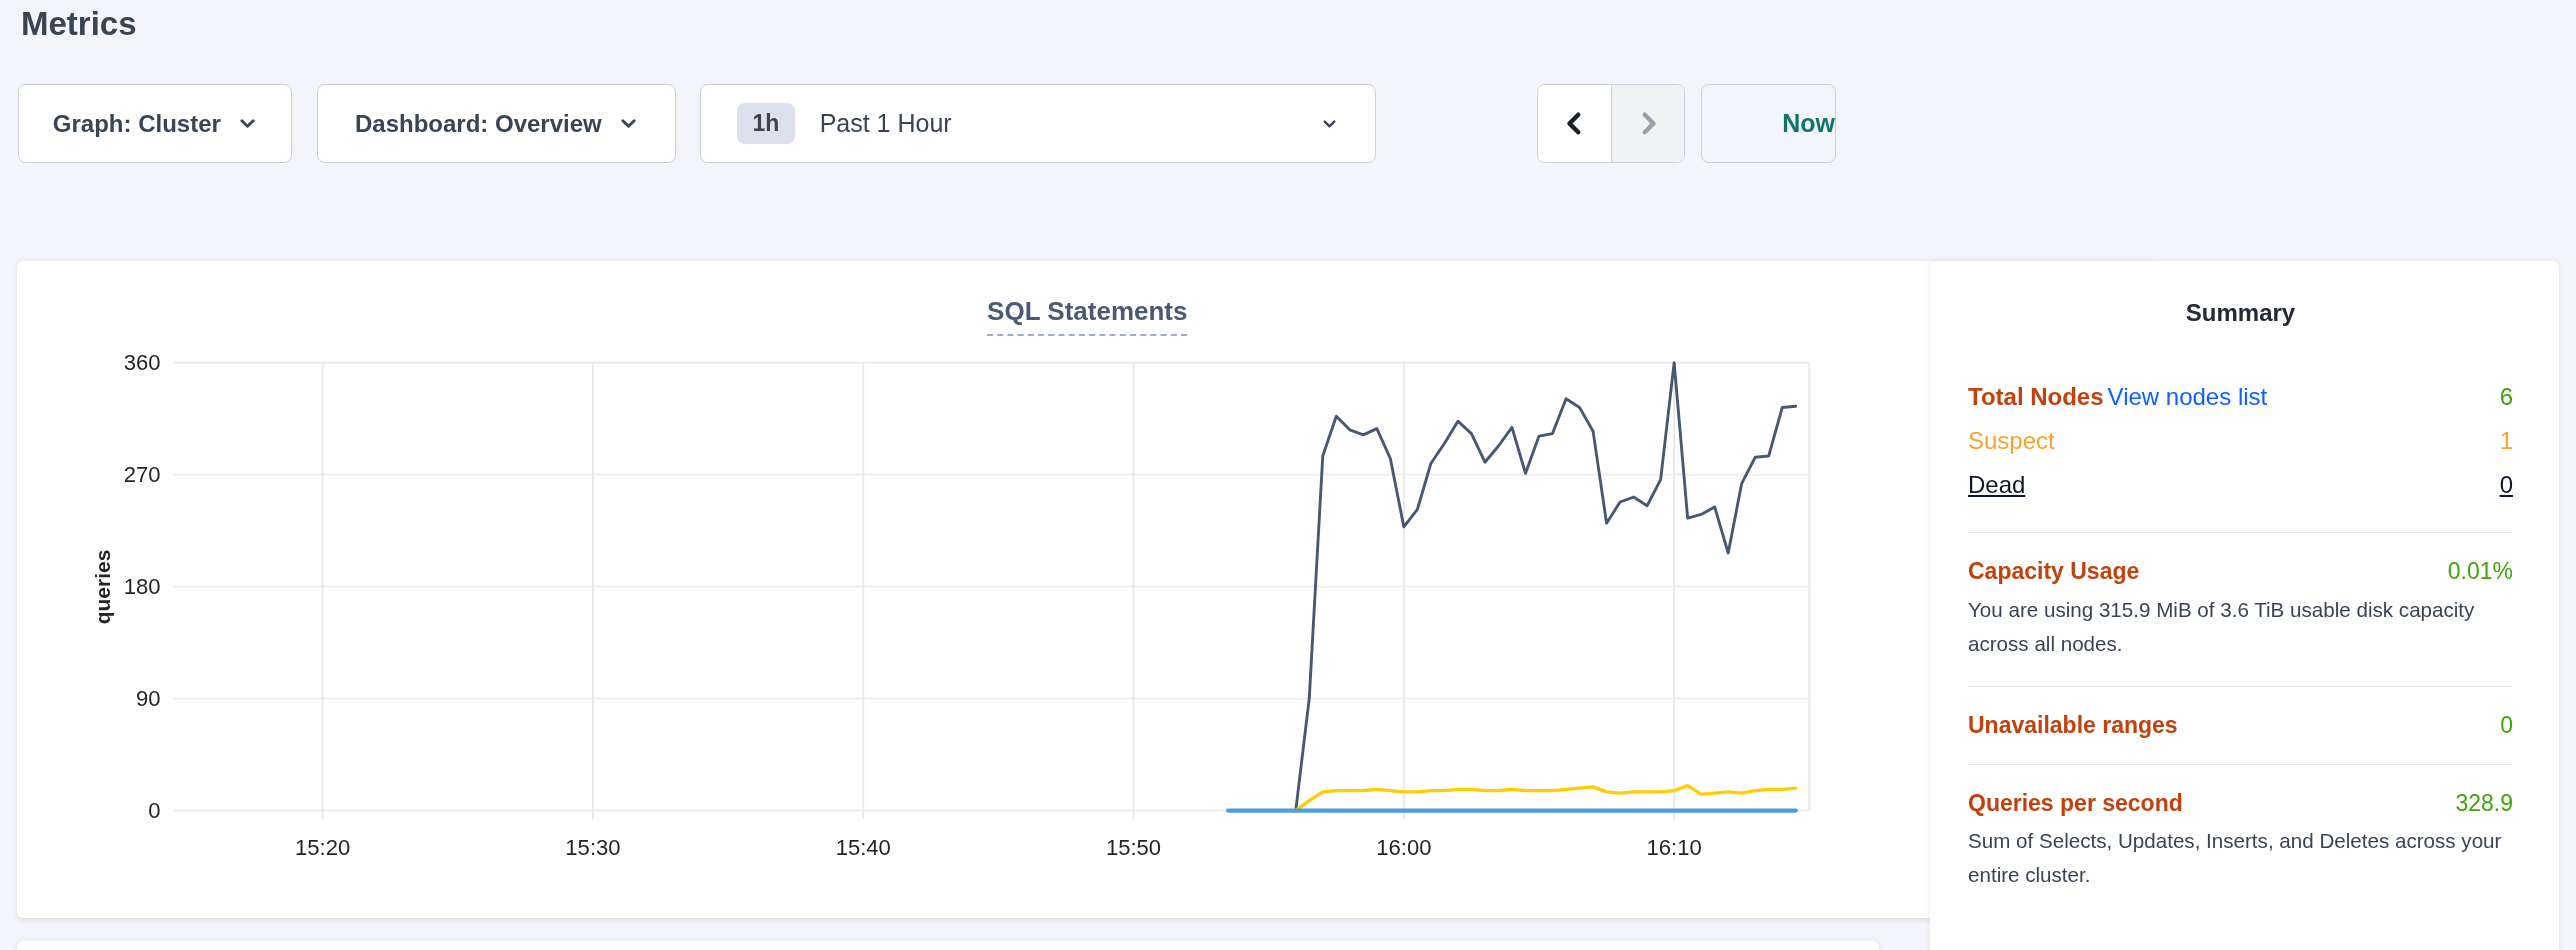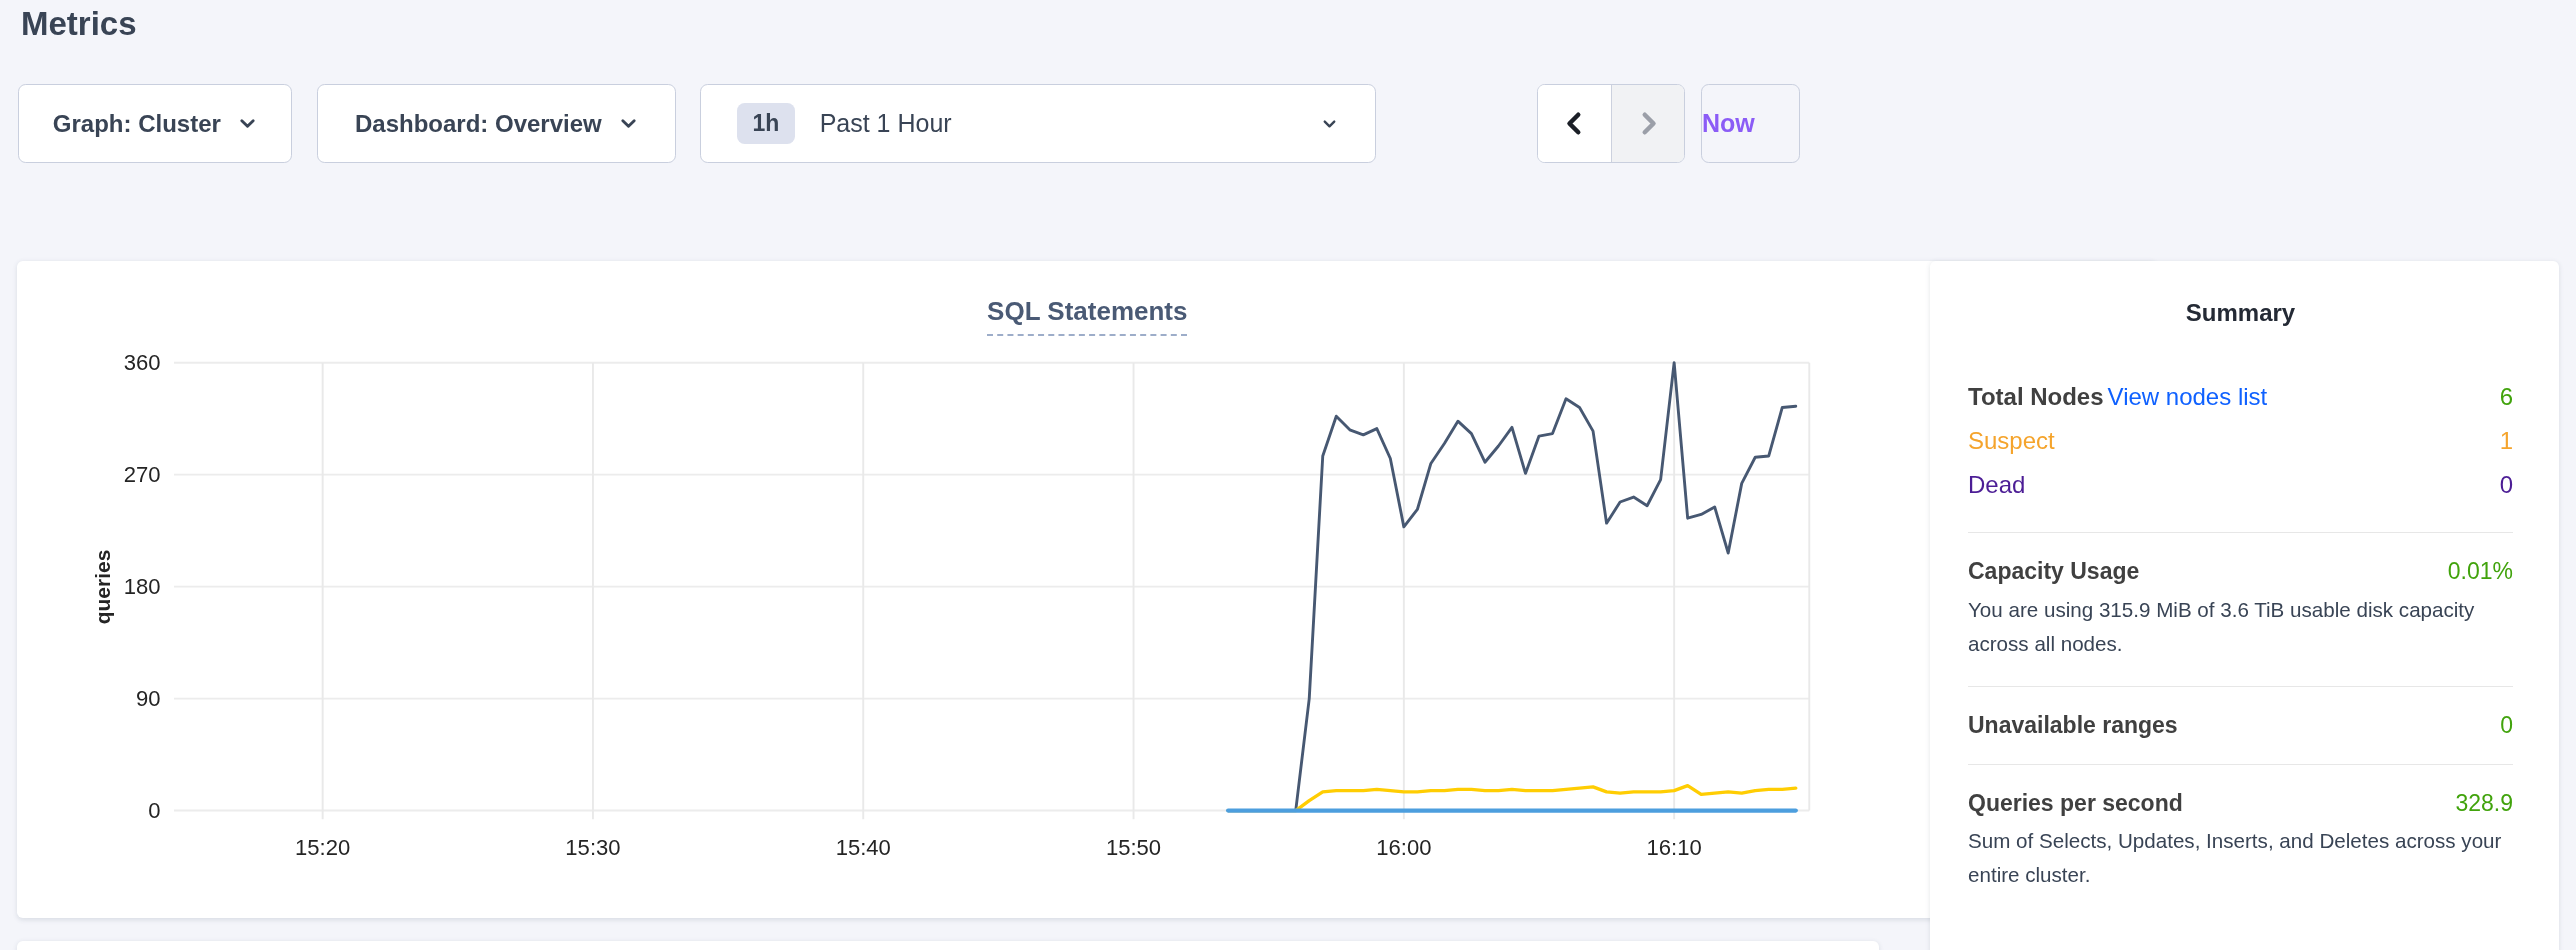--- a/index.html
+++ b/index.html
@@ -14,42 +14,42 @@
   .chev{width:19px;height:19px;flex:0 0 auto;}
   .dd-graph{left:18px;width:274px;justify-content:center;gap:17.3px;}
   .dd-dash{left:317px;width:359px;justify-content:center;gap:17.3px;}
   .timepicker{left:700px;width:676px;padding:0 36px;}
   .tp-badge{background:#dde1ee;border-radius:7.7px;padding:6.7px 15.4px;font-size:23px;font-weight:700;color:#394455;}
   .tp-label{font-size:25px;font-weight:500;margin-left:25px;color:#394455;flex:1;}
   .navgroup{left:1537px;width:148px;padding:0;overflow:hidden;}
   .nav-half{width:50%;height:100%;display:flex;align-items:center;justify-content:center;box-sizing:border-box;}
   .nav-prev{background:#fff;}
   .nav-next{background:#f1f2f4;border-left:1.9px solid #ccd1de;cursor:default;}
-  .btn-now{left:1701px;width:99px;background:transparent;justify-content:flex-start;
-           font-size:25px;font-weight:600;color:#8b5cf6;cursor:default;}
+  .btn-now{left:1701px;width:135px;background:transparent;justify-content:flex-end;
+           font-size:25px;font-weight:600;color:#0f766e;cursor:default;}
   
   .card{position:absolute;background:#fff;border-radius:5.8px;box-shadow:0 1.9px 4.8px rgba(60,75,100,.14);}
   .chart-card{left:17.3px;top:261px;width:2140px;height:657px;}
   .summary-card{left:1930px;top:261px;width:629px;height:768px;box-sizing:border-box;padding:38px 46px 0 38px;}
   .next-card{left:17.3px;top:941px;width:1862px;height:58px;}
   
   .chart-title-wrap{position:absolute;left:0;top:35px;width:100%;text-align:center;}
   .chart-title{display:inline-block;font-size:26px;font-weight:700;color:#4a5a75;
                border-bottom:2.9px dashed #9dadc9;padding-bottom:6.7px;cursor:help;}
   .ylabel{position:absolute;left:86px;top:326px;transform:translate(-50%,-50%) rotate(-90deg);
           font-size:21px;font-weight:700;color:#242424;}
   svg text.tick{font-family:"Liberation Sans","DejaVu Sans",sans-serif;font-size:23px;fill:#242424;}
   
   .summary-title{text-align:center;font-size:24px;font-weight:700;color:#242a35;}
   .sum-rows{margin-top:48px;}
   .sum-row{display:flex;align-items:center;height:44px;font-size:24px;}
   .sum-row .val{margin-left:auto;}
-  .lbl-bold{font-weight:700;color:#404040;}
+  .lbl-bold{font-weight:700;color:#c2410c;}
   .link{color:#0f61ff;margin-left:4px;cursor:pointer;}
-  .green{color:#41a30c;} .orange{color:#f5a42c;} .red{color:#4c1d95;}
+  .green{color:#41a30c;} .orange{color:#f5a42c;} .red{color:#0f172a;text-decoration:underline;}
   .divider{border-top:1.9px solid #e7e7e7;margin-top:25px;}
   .stat-row{display:flex;font-size:23px;margin-top:25px;}
   .stat-row .val{margin-left:auto;font-weight:400;}
   .stat-desc{font-size:20.6px;color:#394455;line-height:34px;margin-top:7.7px;}
 </style>
 </head>
 <body>
 
 <div class="abs page-title">Metrics</div>
 

